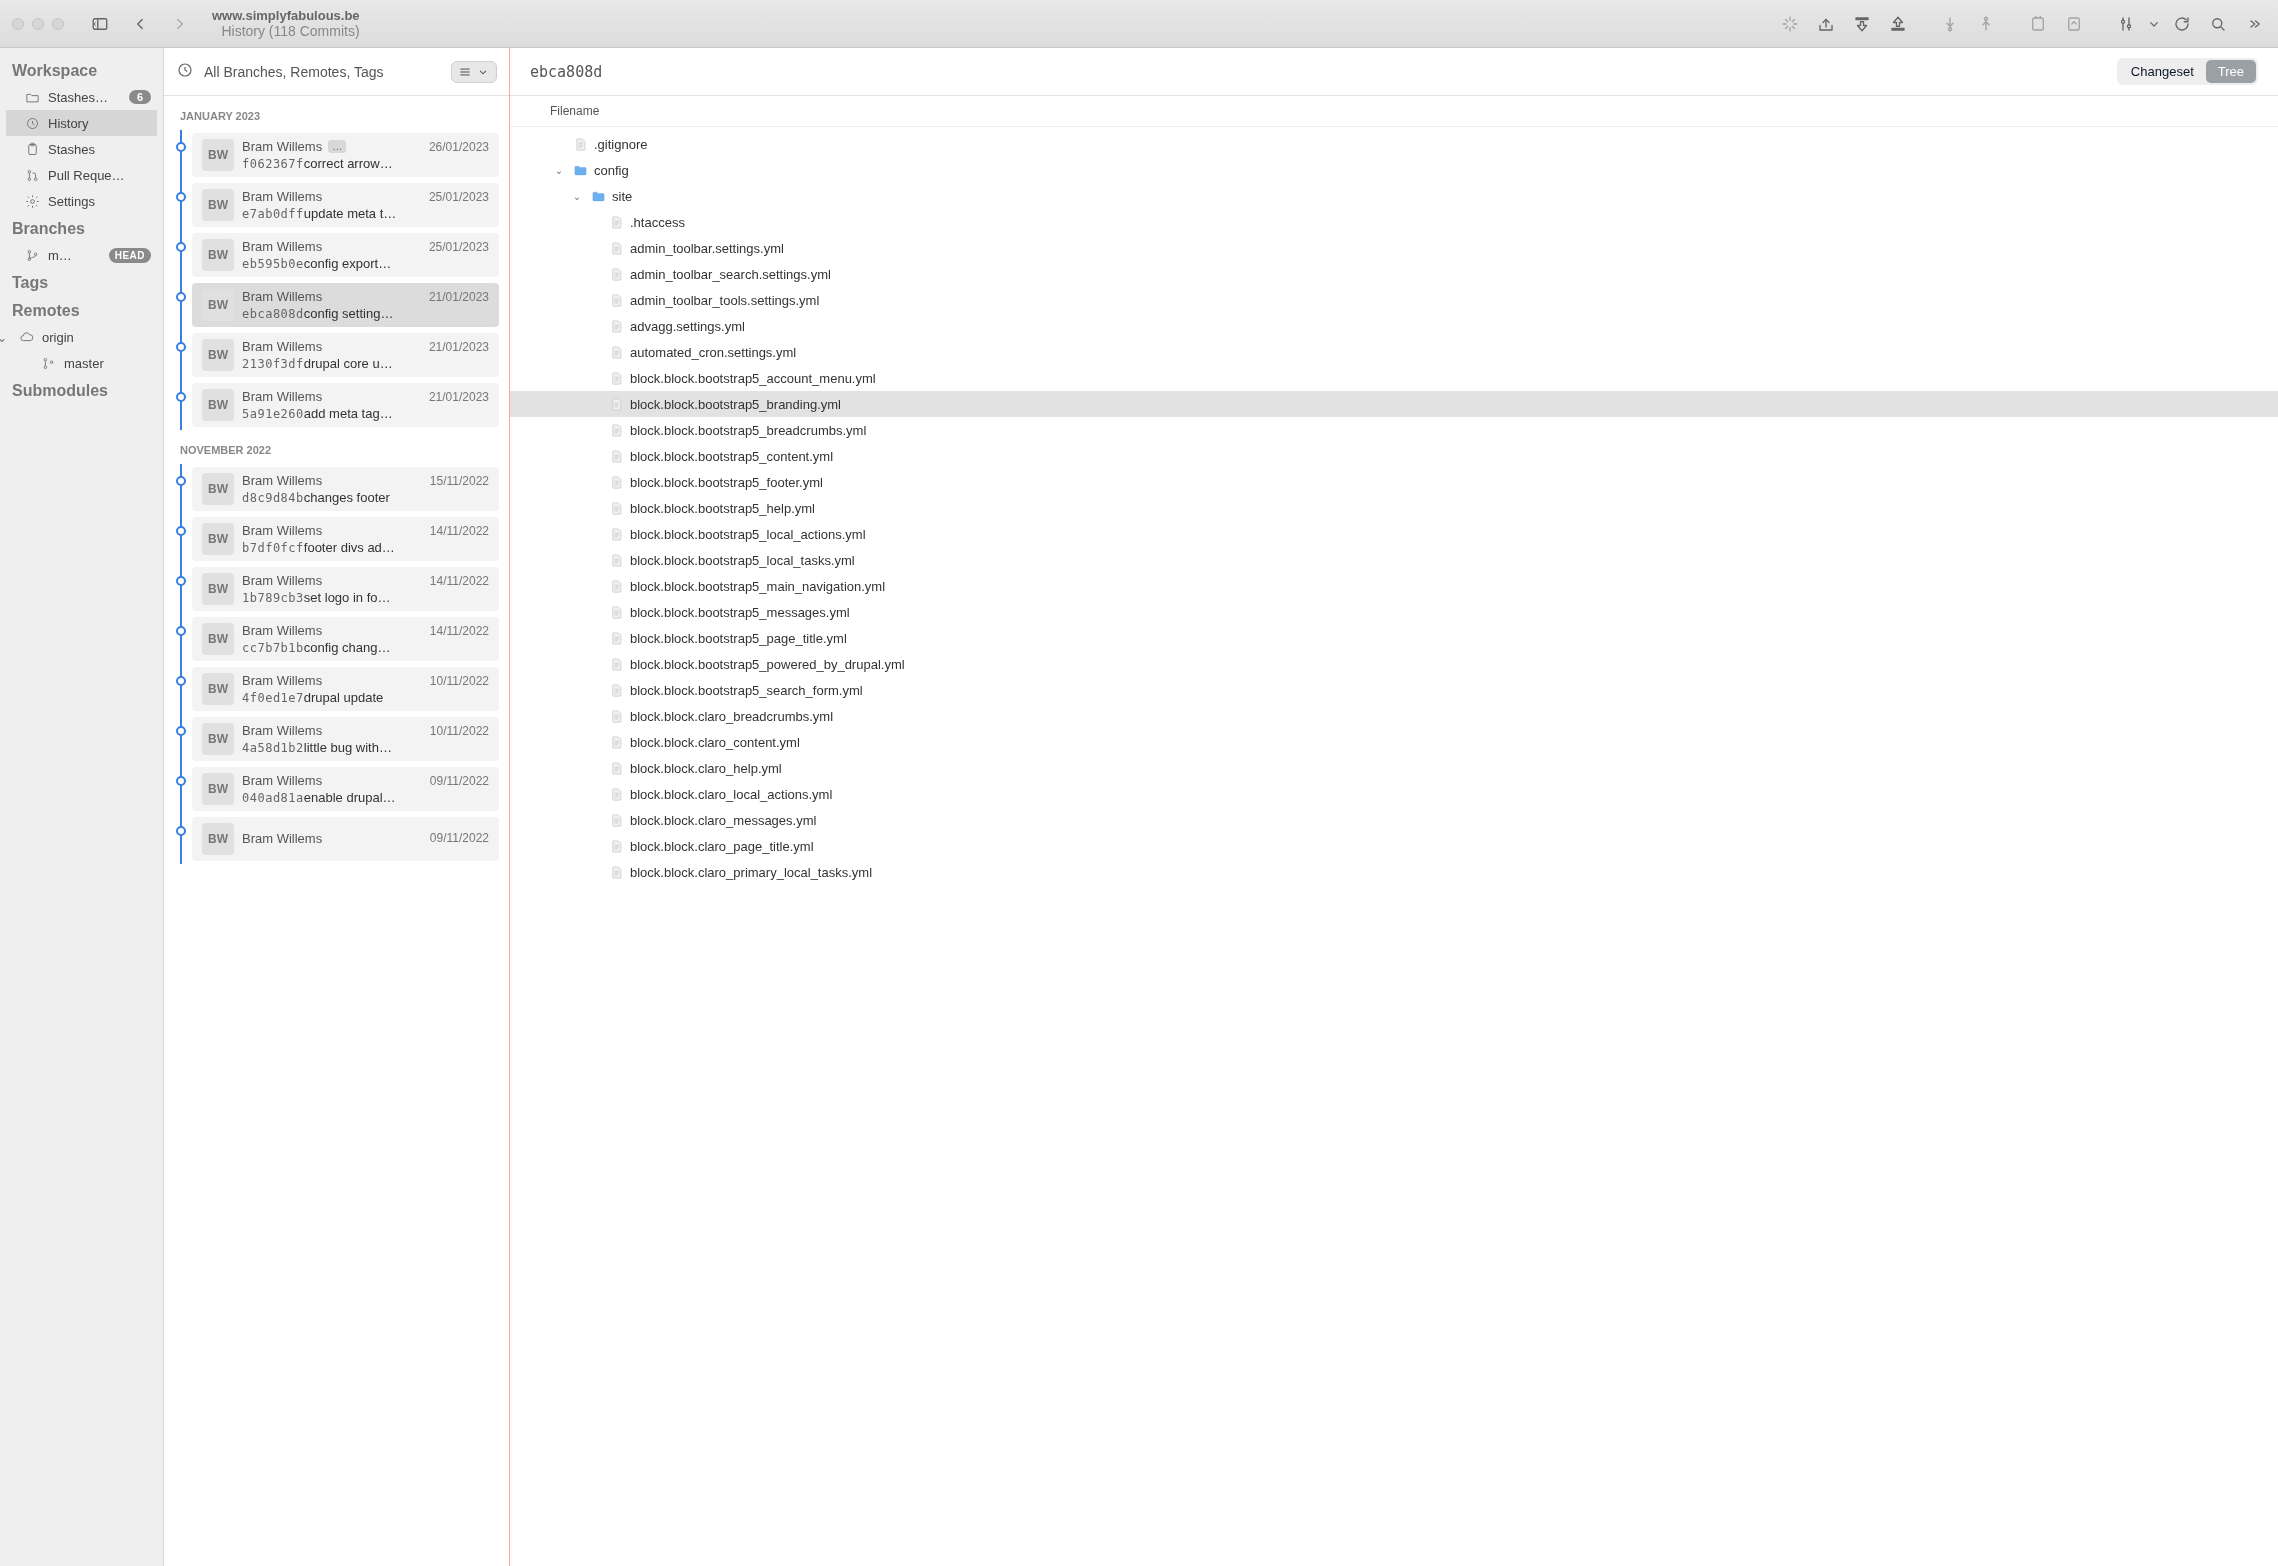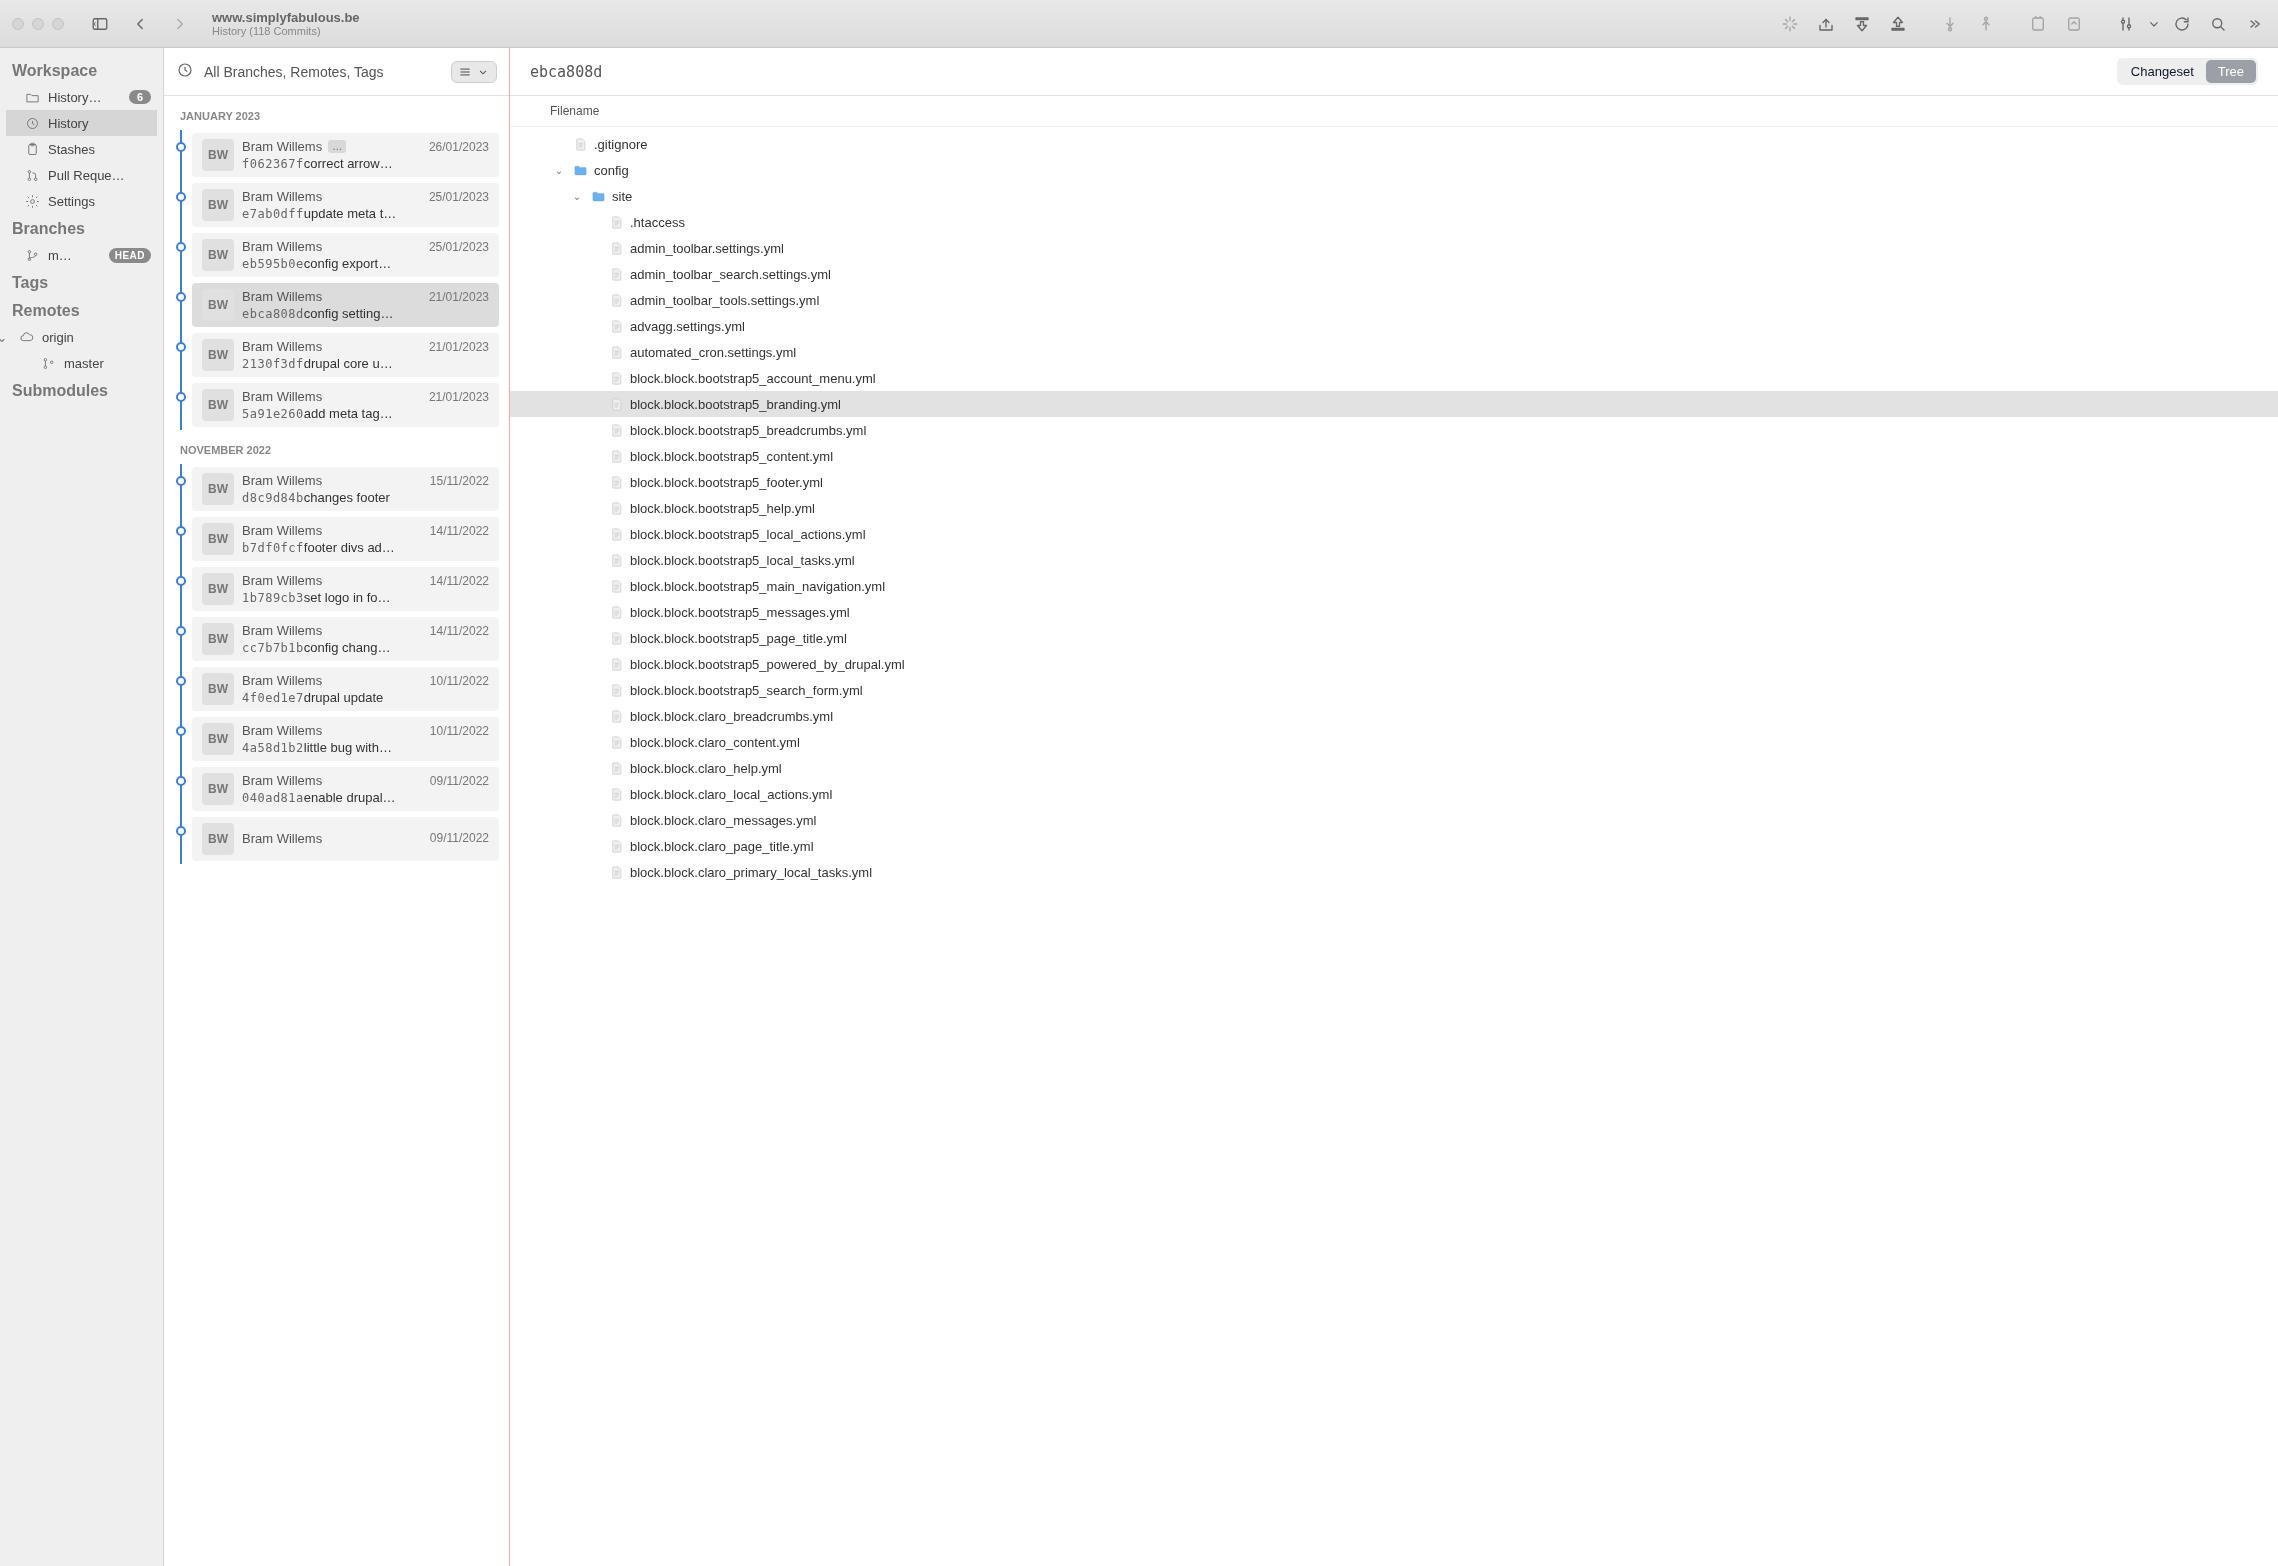--- a/index.html
+++ b/index.html
@@ -22,21 +22,21 @@
   padding: 0 8px;
   gap: 8px;
 }
 .traffic-lights { display: flex; gap: 8px; margin-right: 12px; padding-left:4px;}
 .tl { width: 12px; height: 12px; border-radius: 50%; background: #d6d6d6; border:1px solid #c2c2c2;}
 .tb-btn { width: 32px; height: 32px; display:flex; align-items:center; justify-content:center; color:#555; border-radius:4px;}
 .tb-btn svg { width:18px; height:18px; stroke:#666; fill:none; stroke-width:1.8; stroke-linecap:round; stroke-linejoin:round;}
 .tb-sep { width:12px; }
 .title-block { flex:0 0 auto; margin-left:4px; margin-right:auto; padding-left:4px;}
 .title-main { font-size:13px; font-weight:600; color:#666;}
-.title-sub { font-size:11px; color:#888;}
+.title-sub { font-size:14px; color:#888;text-align:right;}
 .right-tools { display:flex; gap:4px; margin-left:auto; align-items:center;}
 .main { flex:1; display:flex; overflow:hidden;}
 .sidebar {
   width: 164px;
   background: #efefef;
   border-right: 1px solid #d4d4d4;
   padding: 8px 0;
   overflow-y:auto;
   font-size:13px;
 }
@@ -226,21 +226,21 @@
 
 <div class="main">
   <div class="sidebar">
     <div class="sb-section">Workspace</div>
     <div class="sb-item">
       <span class="ico">
           <svg viewBox="0 0 24 24">
             <path d="M3 7h6l2 2h10v10H3z"></path>
           </svg>
         </span>
-      <span class="txt">History…</span>
+      <span class="txt">Stashes…</span>
       <span class="badge">6</span>
     </div>
     <div class="sb-item selected">
       <span class="ico">
           <svg viewBox="0 0 24 24">
             <circle cx="12" cy="12" r="8"></circle>
             <polyline points="12 8 12 12 15 14"></polyline>
           </svg>
         </span>
       <span class="txt">History</span>

